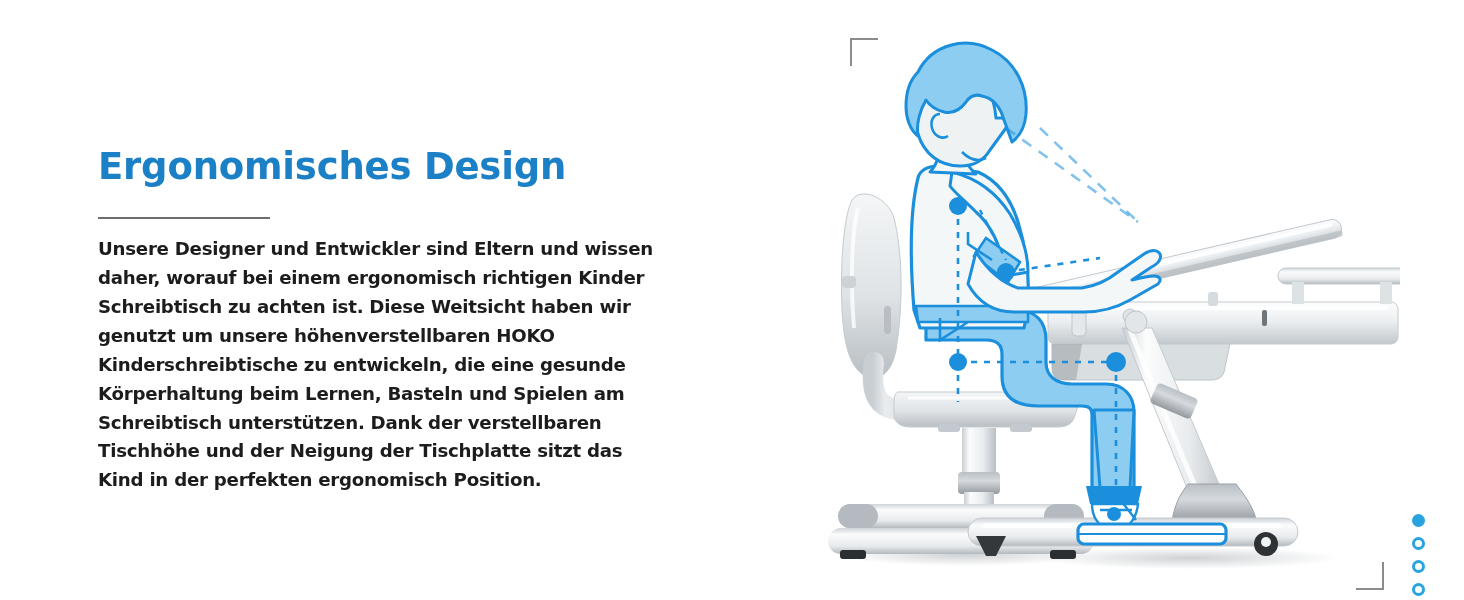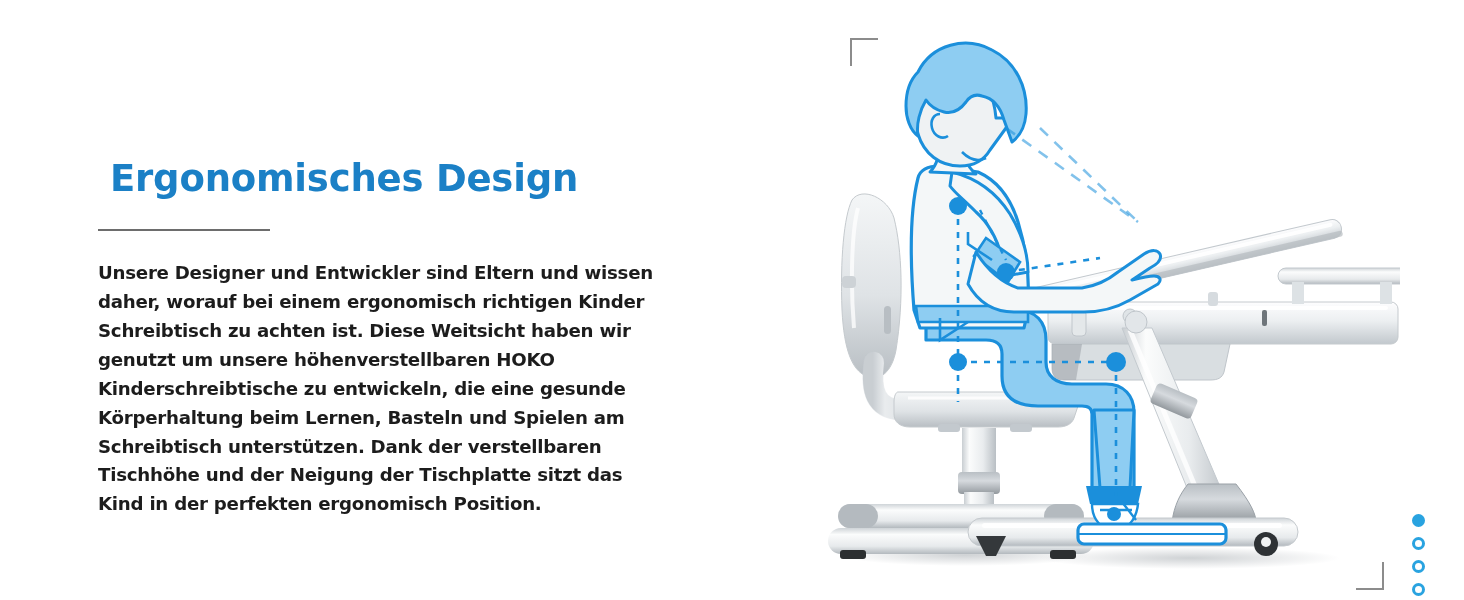--- a/index.html
+++ b/index.html
@@ -62,37 +62,37 @@
   }
 
   
   .copy {
     position: absolute;
     left: 98px;
     top: 146px;
     width: 580px;
   }
   .headline {
-    margin: 12px;
+    margin: 0;
     font-family: "DejaVu Sans", sans-serif;
     font-weight: 700;
     font-size: 37px;
     line-height: 1.12;
     color: #1b80c6;
     letter-spacing: -0.2px;
   }
   .divider {
     width: 172px;
     height: 2px;
     background: #6d6d6d;
     margin: 30px 0 0 0;
     border: 0;
   }
   .body-copy {
-    margin: 28px 0 0 0;
+    margin: 16px 0 0 0;
     font-family: "DejaVu Sans", sans-serif;
     font-weight: 700;
     font-size: 18.2px;
     line-height: 1.585;
     color: #1c1c1c;
     letter-spacing: -0.25px;
     max-width: 560px;
   }
 
   

